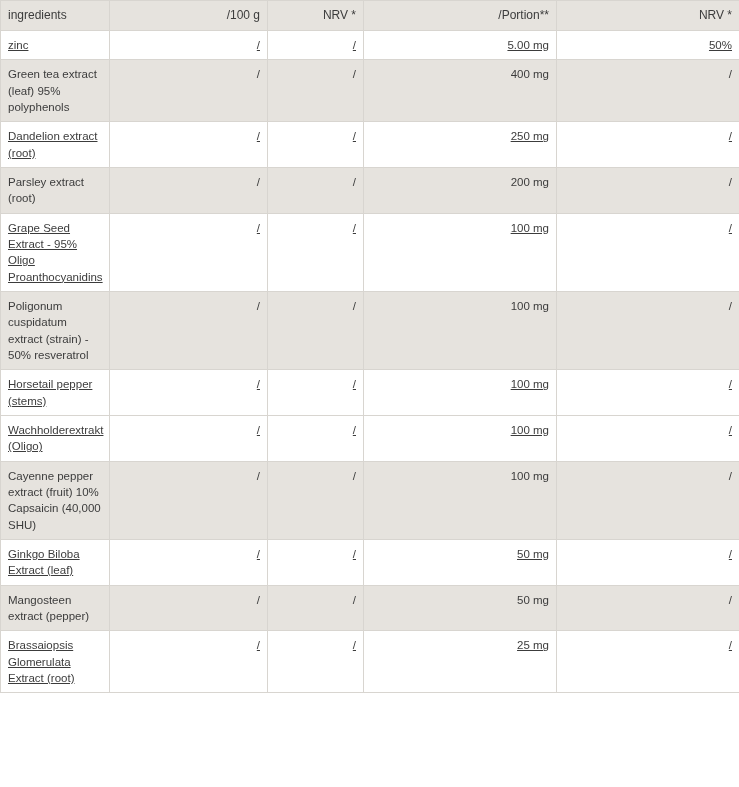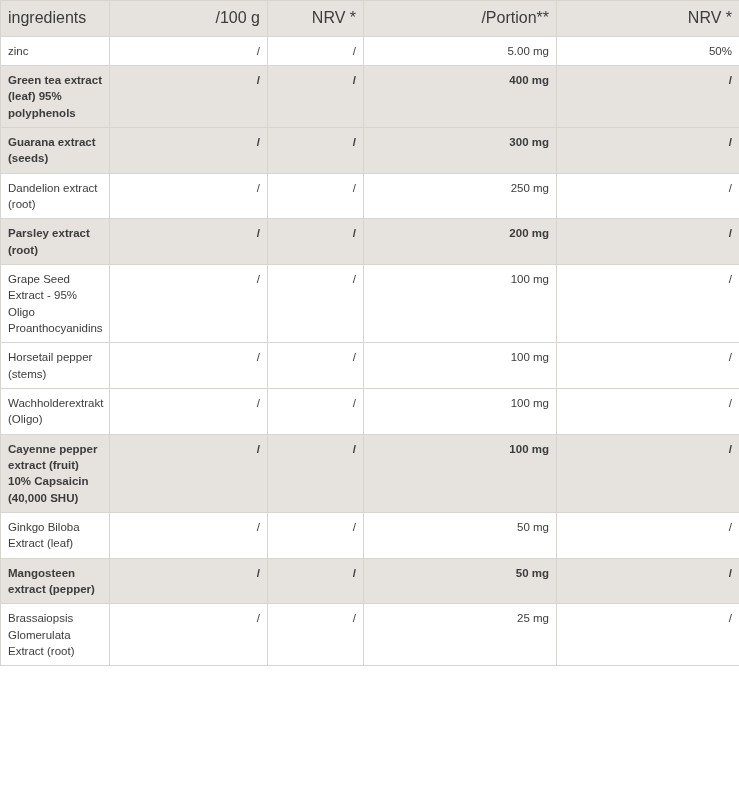--- a/index.html
+++ b/index.html
@@ -23,32 +23,32 @@
   td, th {
     border: 1px solid #d8d5d0;
     padding: 6px 7px;
     vertical-align: top;
     font-weight: normal;
     line-height: 1.42;
   }
   .hdr td {
     background: #e6e3de;
     color: #3c3c3c;
-    font-size: 16px;
+    font-size: 12px;
     border-top: 1px solid #d8d5d0;
     border-bottom: 1px solid #d8d5d0;
     padding-top: 6px;
     padding-bottom: 6px;
   }
   .alt td {
     background: #e6e3de;
-    font-weight: bold;
   }
   .plain td {
     background: #ffffff;
+    text-decoration: underline;
   }
   .r { text-align: right; }
   .l { text-align: left; }
 
   
   col.c1 { width: 109px; }
   col.c2 { width: 158px; }
   col.c3 { width: 96px; }
   col.c4 { width: 193px; }
   col.c5 { width: 183px; }
@@ -83,27 +83,20 @@
 
     <tr class="alt">
       <td class="l">Green tea extract (leaf) 95% polyphenols</td>
       <td class="r">/</td>
       <td class="r">/</td>
       <td class="r">400 mg</td>
       <td class="r">/</td>
     </tr>
 
 
-    <tr class="alt">
-      <td class="l">Guarana extract (seeds)</td>
-      <td class="r">/</td>
-      <td class="r">/</td>
-      <td class="r">300 mg</td>
-      <td class="r">/</td>
-    </tr>
 
     <tr class="plain">
       <td class="l">Dandelion extract (root)</td>
       <td class="r">/</td>
       <td class="r">/</td>
       <td class="r">250 mg</td>
       <td class="r">/</td>
     </tr>
 
     <tr class="alt">
@@ -115,20 +108,27 @@
     </tr>
 
     <tr class="plain">
       <td class="l">Grape Seed Extract - 95% Oligo Proanthocyanidins</td>
       <td class="r">/</td>
       <td class="r">/</td>
       <td class="r">100 mg</td>
       <td class="r">/</td>
     </tr>
 
+    <tr class="alt">
+      <td class="l">Poligonum cuspidatum extract (strain) - 50% resveratrol</td>
+      <td class="r">/</td>
+      <td class="r">/</td>
+      <td class="r">100 mg</td>
+      <td class="r">/</td>
+    </tr>
 
     <tr class="plain">
       <td class="l">Horsetail pepper (stems)</td>
       <td class="r">/</td>
       <td class="r">/</td>
       <td class="r">100 mg</td>
       <td class="r">/</td>
     </tr>
 
 

